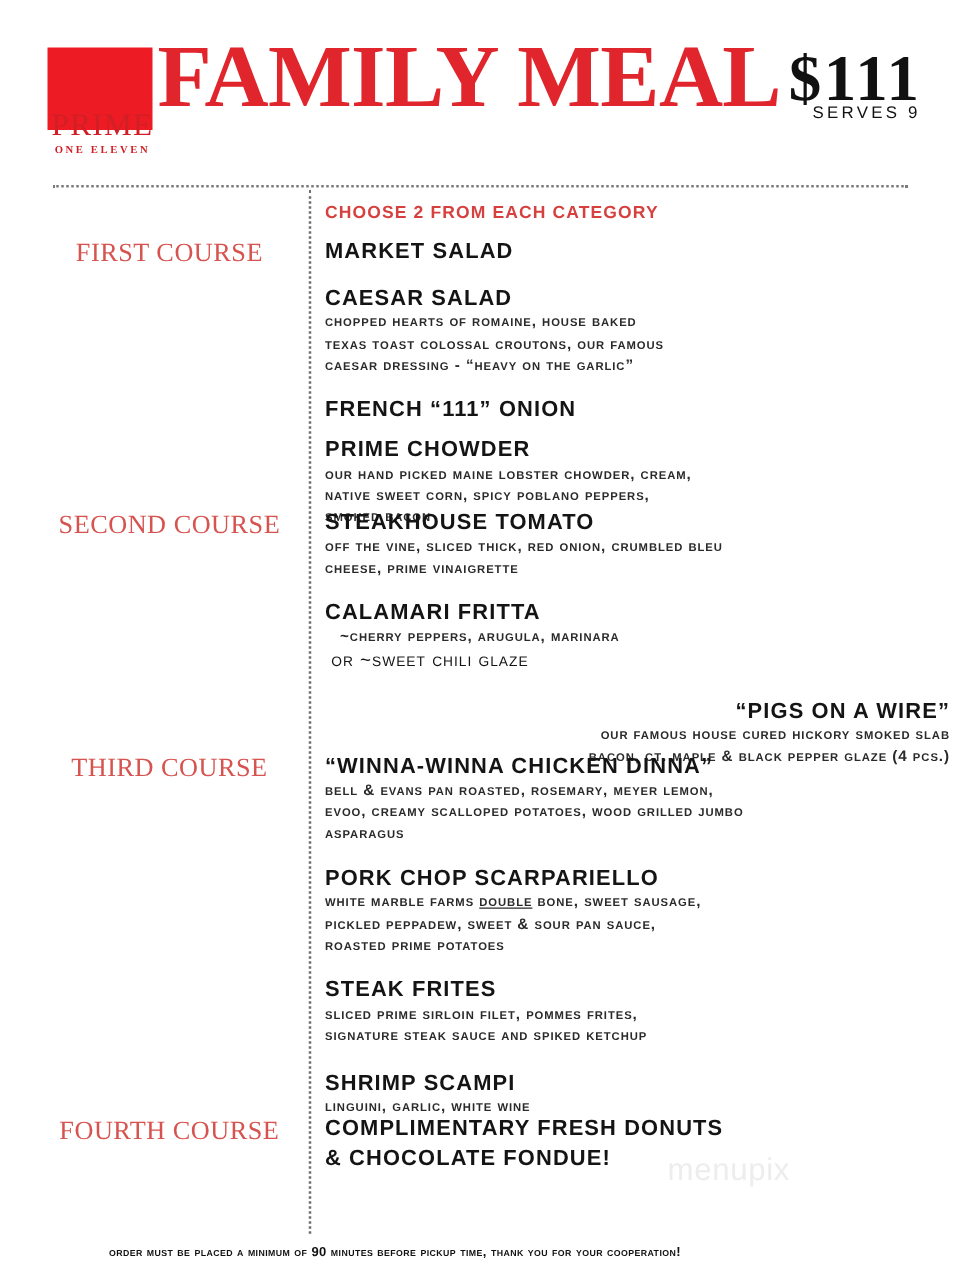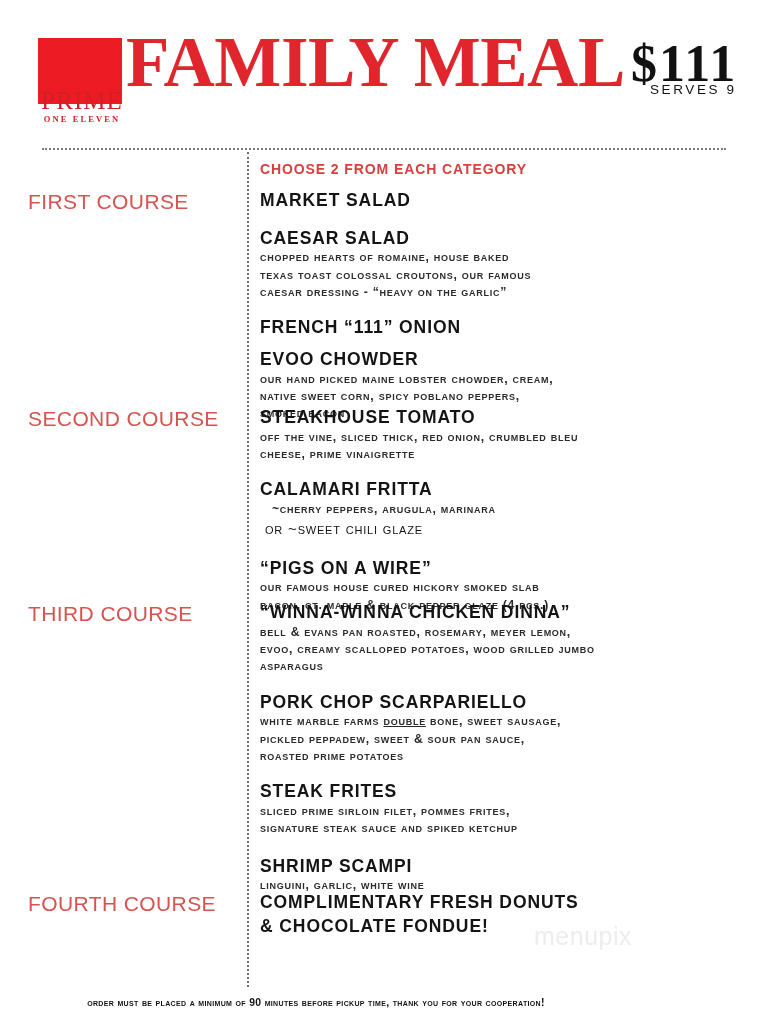--- a/index.html
+++ b/index.html
@@ -152,22 +152,22 @@
     color: #D6403F;
     letter-spacing: 0.9px;
     white-space: nowrap;
   }
 
   .course-label {
     position: absolute;
     width: 215px;
     right: auto;
     left: 28px;
-    text-align: left;
-    font-family: Liberation Sans, sans-serif;
+    text-align: center;
+    font-family: Liberation Serif, serif;
     font-size: 21px;
     font-weight: 400;
     color: #D6534F;
     letter-spacing: 0.4px;
     white-space: nowrap;
   }
 
   .course-items {
     position: absolute;
     left: 260px;
@@ -265,39 +265,39 @@
         <div class="item" style="margin-top: 16px;">
           <div class="item-title">CAESAR SALAD</div>
           <div class="item-desc">Chopped hearts of Romaine, house baked</div>
           <div class="item-desc">Texas toast colossal croutons, our famous</div>
           <div class="item-desc">Caesar dressing - “heavy on the garlic”</div>
         </div>
         <div class="item" style="margin-top: 16px;">
           <div class="item-title">FRENCH “111” ONION</div>
         </div>
         <div class="item" style="margin-top: 10px;">
-          <div class="item-title">EVOO CHOWDER</div>
+          <div class="item-title">PRIME CHOWDER</div>
           <div class="item-desc">our hand picked Maine lobster chowder, cream,</div>
           <div class="item-desc">native sweet corn, spicy Poblano peppers,</div>
           <div class="item-desc">smoked bacon</div>
         </div>
       </div>
       <div class="course-label" style="top: 255px;">SECOND COURSE</div>
       <div class="course-items" style="top: 255px;">
         <div class="item">
           <div class="item-title">STEAKHOUSE TOMATO</div>
           <div class="item-desc">off the vine, sliced thick, red onion, crumbled bleu</div>
           <div class="item-desc">cheese, prime vinaigrette</div>
         </div>
         <div class="item" style="margin-top: 16px;">
           <div class="item-title">CALAMARI FRITTA</div>
           <div class="item-desc indent">~cherry peppers, arugula, marinara</div>
           <div class="item-desc big">OR ~SWEET CHILI GLAZE</div>
         </div>
-        <div class="item" style="margin-top: 18px;">
+        <div class="item" style="margin-top: 18px; text-align: right;">
           <div class="item-title">“PIGS ON A WIRE”</div>
           <div class="item-desc">Our famous house cured hickory smoked slab</div>
           <div class="item-desc">bacon, CT. maple &amp; black pepper glaze (4 pcs.)</div>
         </div>
       </div>
       <div class="course-label" style="top: 450px;">THIRD COURSE</div>
       <div class="course-items" style="top: 450px;">
         <div class="item">
           <div class="item-title">“WINNA-WINNA CHICKEN DINNA”</div>
           <div class="item-desc">Bell &amp; Evans pan roasted, rosemary, Meyer lemon,</div>

